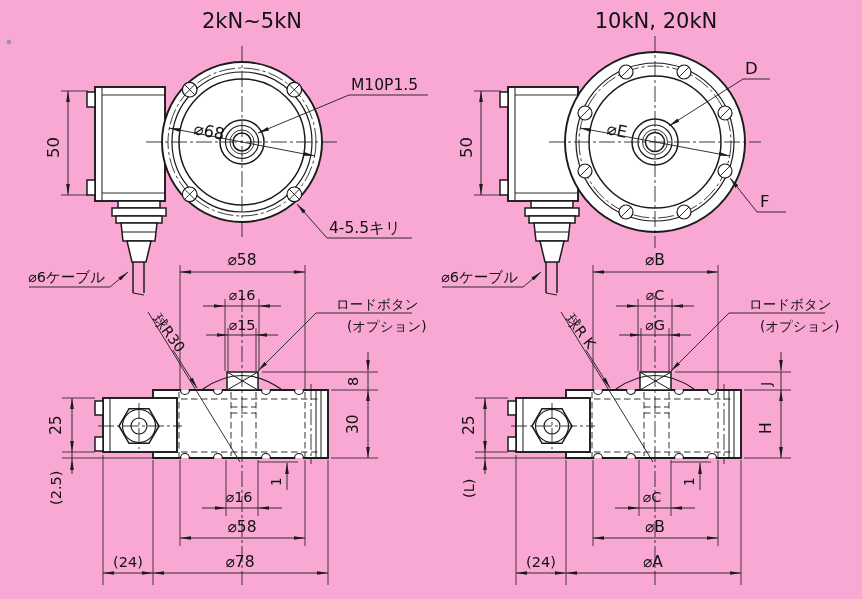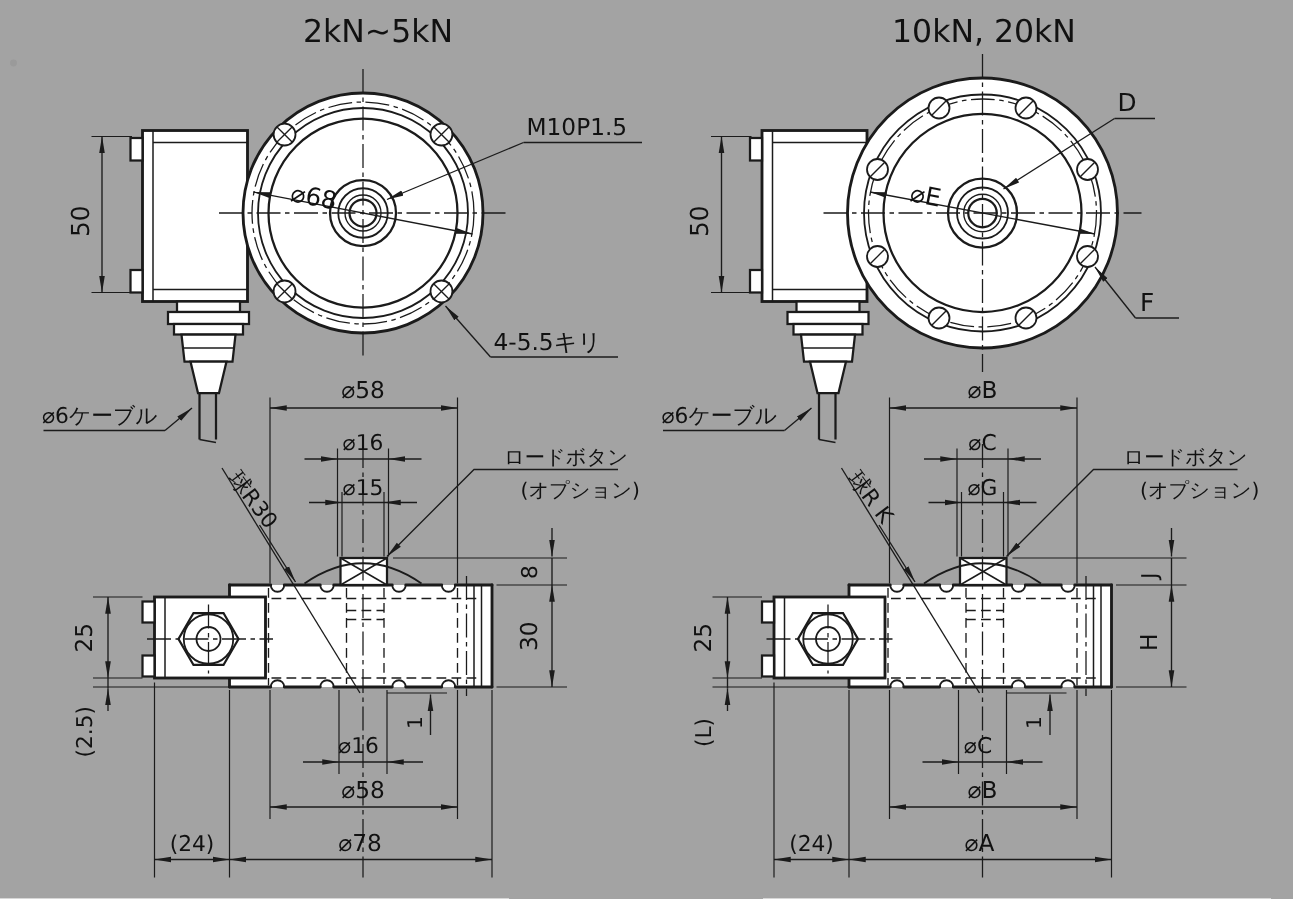--- a/index.html
+++ b/index.html
@@ -1,16 +1,16 @@
 <!DOCTYPE html>
 <html><head>
 <meta charset="utf-8">
 <style>
   html,body{margin:0;padding:0;background:#fff;}
-  #stage{position:relative;width:862px;height:599px;background:#a3a3a3;overflow:hidden;}
+  #stage{position:relative;width:862px;height:599px;background:#f9a8d4;overflow:hidden;}
   svg{display:block;}
   .s2{stroke:#1b1b1b;stroke-width:1.9;fill:none;stroke-linecap:round;}
   .s16{stroke:#1b1b1b;stroke-width:1.5;fill:none;}
   .s13{stroke:#1b1b1b;stroke-width:1.2;fill:none;}
   .s1{stroke:#1b1b1b;stroke-width:1;fill:none;}
   .dim{stroke:#1b1b1b;stroke-width:.9;fill:none;}
   .ext{stroke:#1b1b1b;stroke-width:.8;fill:none;}
   .dash{stroke:#1b1b1b;stroke-width:.9;fill:none;stroke-dasharray:6.5 3.5;}
   .cl{stroke:#1b1b1b;stroke-width:.85;fill:none;stroke-dasharray:16 3 3 3;}
   .wf{fill:#ffffff;}

